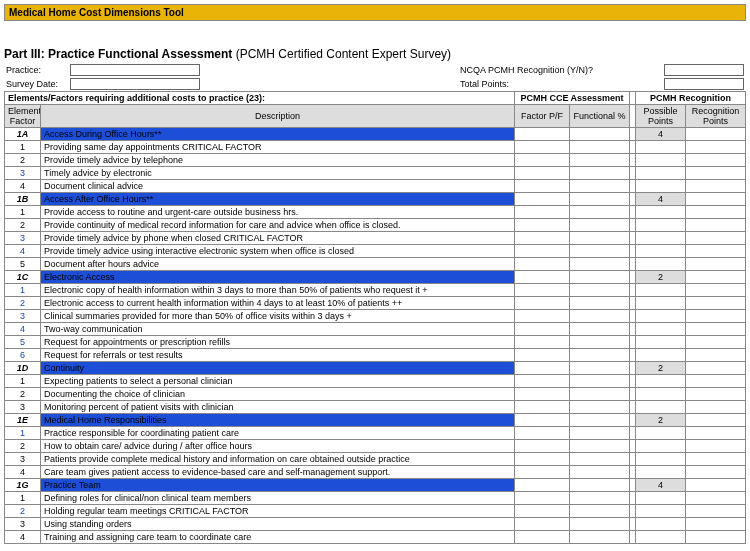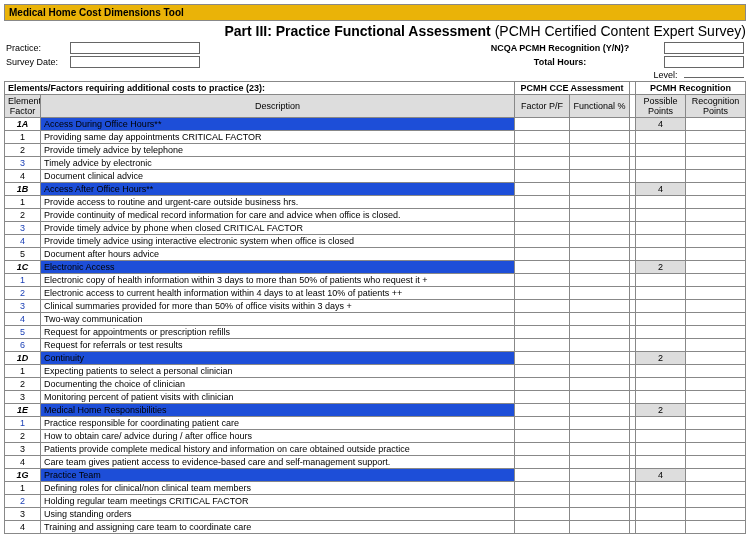--- a/index.html
+++ b/index.html
@@ -11,40 +11,41 @@
     background: #fff;
   }
   .title-bar {
     background: #eab308;
     border: 1px solid #888;
     font-weight: bold;
     padding: 2px 4px;
     font-size: 10px;
   }
   .header-row {
-    text-align: right;
-    font-size: 14px;
+    text-align: left;
+    font-size: 12px;
     padding: 2px 0;
+    margin-top: 24px;
   }
   .header-row b { font-weight: bold; }
   .meta-table {
     width: 100%;
     border-collapse: collapse;
     table-layout: fixed;
   }
   .meta-table td {
     padding: 1px 2px;
     vertical-align: middle;
     font-size: 9px;
     white-space: nowrap;
   }
   .meta-label-left { width: 60px; font-weight: normal; }
   .meta-input-left { width: 130px; }
   .meta-gap { }
-  .meta-label-right { width: 200px; text-align: center; font-weight: bold; margin-top: 32px; }
+  .meta-label-right { width: 200px; text-align: left; font-weight: normal; margin-top: 32px; }
   .meta-input-right { width: 80px; }
   .input-box {
     border: 1px solid #666;
     height: 10px;
     background: #fff;
   }
   .pcmh-head-row td{
     font-size:9px;
     text-align:center;
     font-weight:bold;
@@ -104,33 +105,24 @@
     <td class="meta-input-right">
           <div class="input-box"></div>
         </td>
   </tr>
   <tr>
     <td class="meta-label-left">Survey Date:</td>
     <td class="meta-input-left">
           <div class="input-box"></div>
         </td>
     <td class="meta-gap"></td>
-    <td class="meta-label-right">Total Hours:</td>
+    <td class="meta-label-right">Total Points:</td>
     <td class="meta-input-right">
           <div class="input-box"></div>
         </td>
-  </tr>
-  <tr class="level-row">
-    <td></td>
-        <td></td>
-        <td></td>
-    <td colspan="2" style="text-align:right;">
-      <span>Level:</span>
-      <span style="display:inline-block;width:60px;border-bottom:1px solid #666;margin-left:4px;"></span>
-    </td>
   </tr>
 </tbody>
   </table>
 
 <table class="main">
   <colgroup>
     <col class="c-ef">
       <col class="c-desc">
       <col class="c-pf">
       <col class="c-func">

